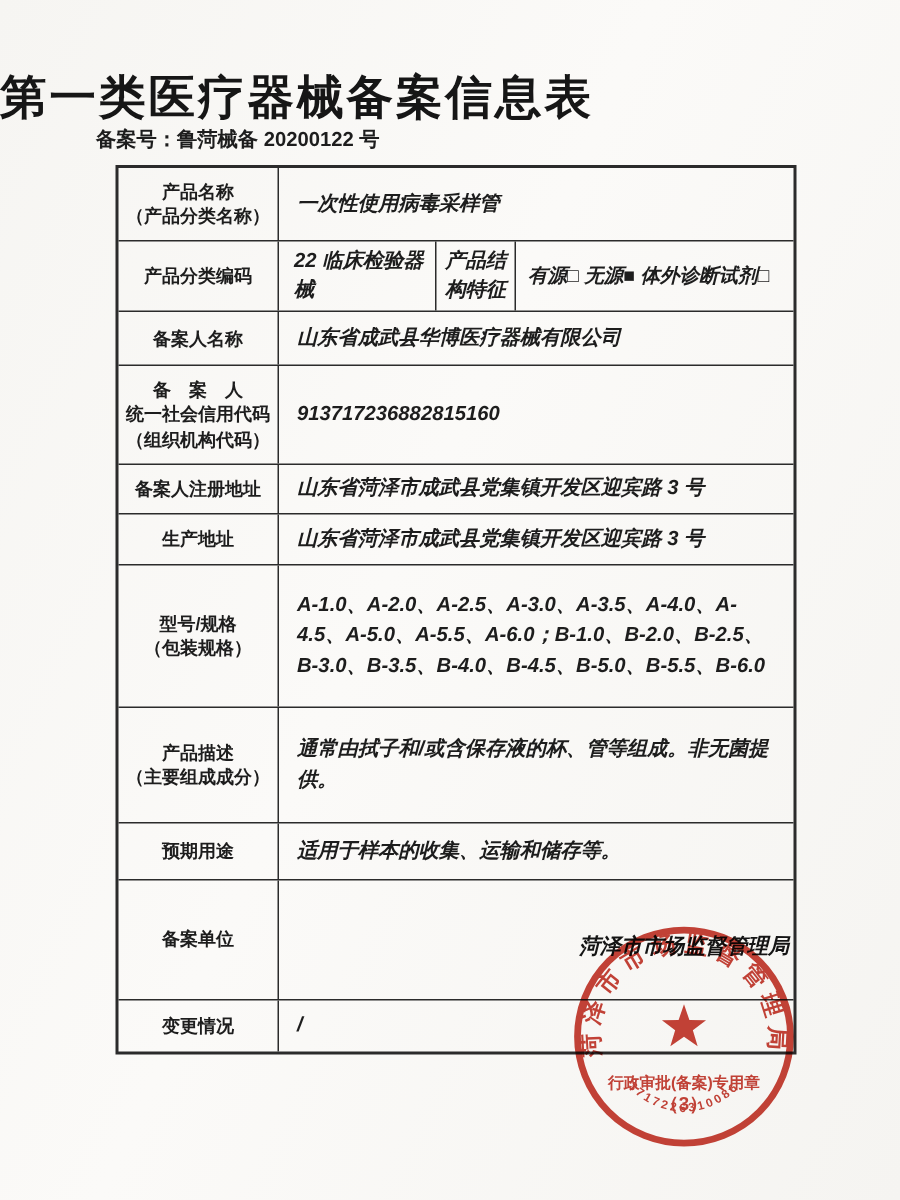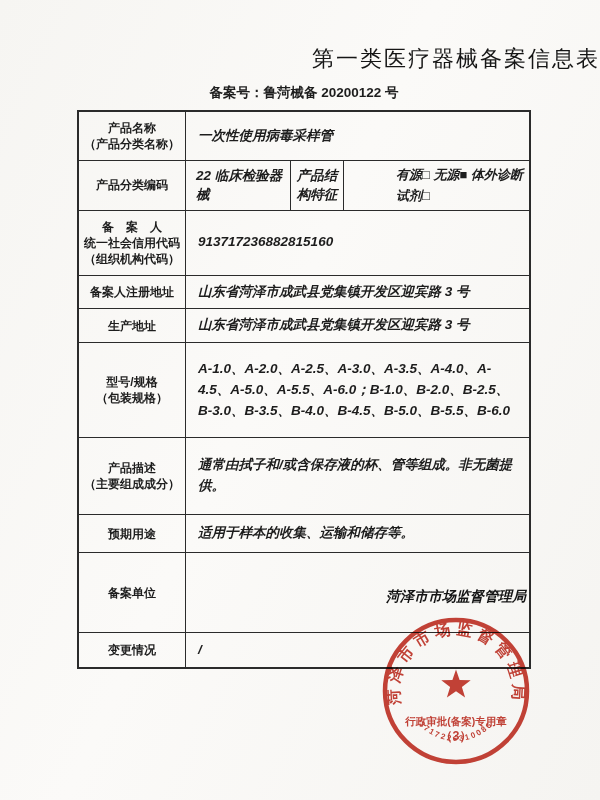--- a/index.html
+++ b/index.html
@@ -11,30 +11,30 @@
   .page {
     position: relative;
     width: 600px; height: 800px;
     background: linear-gradient(115deg, #f6f5f2 0%, #fbfaf8 45%, #f5f4f1 100%);
     color: #1d1d1d;
     overflow: hidden;
   }
   .title {
     position: absolute;
     top: 44px; left: 0; width: 100%;
-    text-align: right;
-    font-size: 22px;
-    font-weight: normal;
+    text-align: left;
+    font-size: 31px;
+    font-weight: bold;
     letter-spacing: 2px;
     color: #161616;
   }
   .filing-no {
     position: absolute;
-    top: 84px; left: 77px; width: 454px;
-    text-align: center;
+    top: 84px; left: 64px; width: 454px;
+    text-align: left;
     font-size: 13.5px;
     font-weight: bold;
   }
   .form-table {
     position: absolute;
     left: 77px; top: 110px; width: 454px;
     border: 2px solid #2b2b2b;
     background: transparent;
   }
   .row { display: flex; border-top: 1.5px solid #2b2b2b; }
@@ -61,21 +61,21 @@
     font-size: 13.5px;
     line-height: 1.55;
     text-align: left;
     font-style: italic;
   }
   .sub-code { flex: 0 0 105px; border-right: 1.5px solid #2b2b2b; padding: 4px 4px 4px 10px; line-height: 1.4; }
   .sub-feature {
     flex: 0 0 53px; border-right: 1.5px solid #2b2b2b;
     justify-content: center; text-align: center; padding: 3px 3px; line-height: 1.4;
   }
-  .sub-options { padding: 4px 4px 4px 8px; font-size: 13px; letter-spacing: 0; margin-left: 44px; }
+  .sub-options { padding: 4px 4px 4px 8px; font-size: 13px; letter-spacing: 0; }
   .row-unit { position: relative; }
   .authority-block {
     position: absolute;
     top: 33px; right: 3px;
     text-align: right;
     font-size: 14px;
     font-weight: bold;
     line-height: 1.45;
     color: #141414;
     white-space: nowrap;
@@ -106,20 +106,24 @@
       <div class="vcell">一次性使用病毒采样管</div>
     </div>
 
     <div class="row h44">
       <div class="lcell">产品分类编码</div>
       <div class="vcell sub-code">22 临床检验器械</div>
       <div class="vcell sub-feature">产品结构特征</div>
       <div class="vcell sub-options">有源□ 无源■ 体外诊断试剂□</div>
     </div>
 
+    <div class="row h36">
+      <div class="lcell">备案人名称</div>
+      <div class="vcell">山东省成武县华博医疗器械有限公司</div>
+    </div>
 
     <div class="row h62">
       <div class="lcell">备　案　人
 统一社会信用代码
 （组织机构代码）</div>
       <div class="vcell">913717236882815160</div>
     </div>
 
     <div class="row h32">
       <div class="lcell">备案人注册地址</div>

